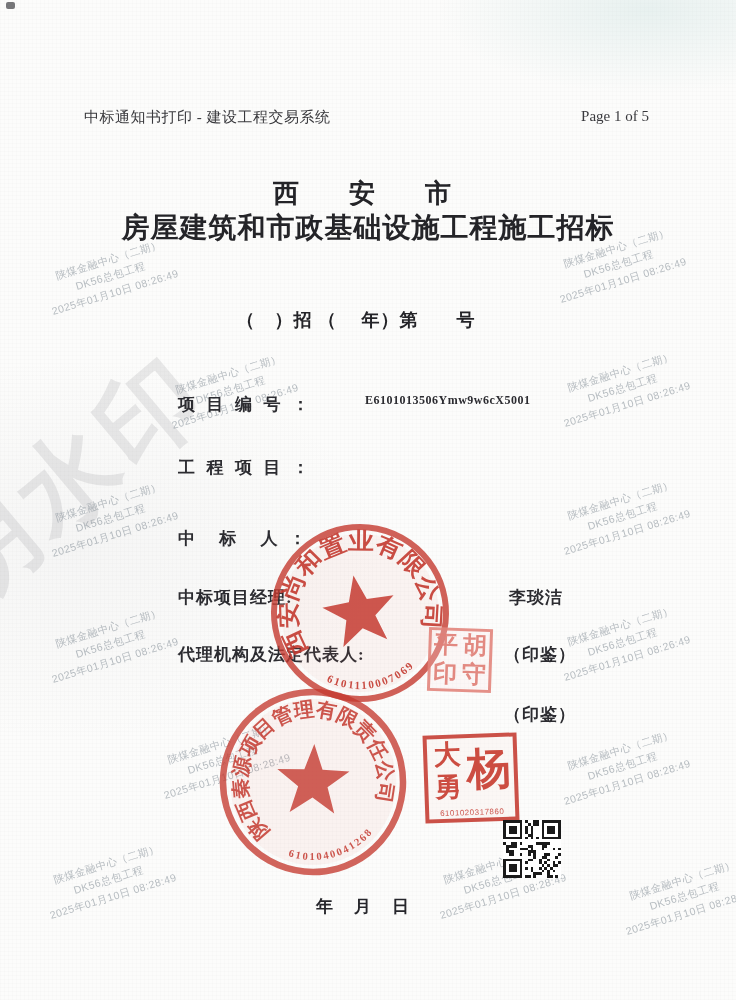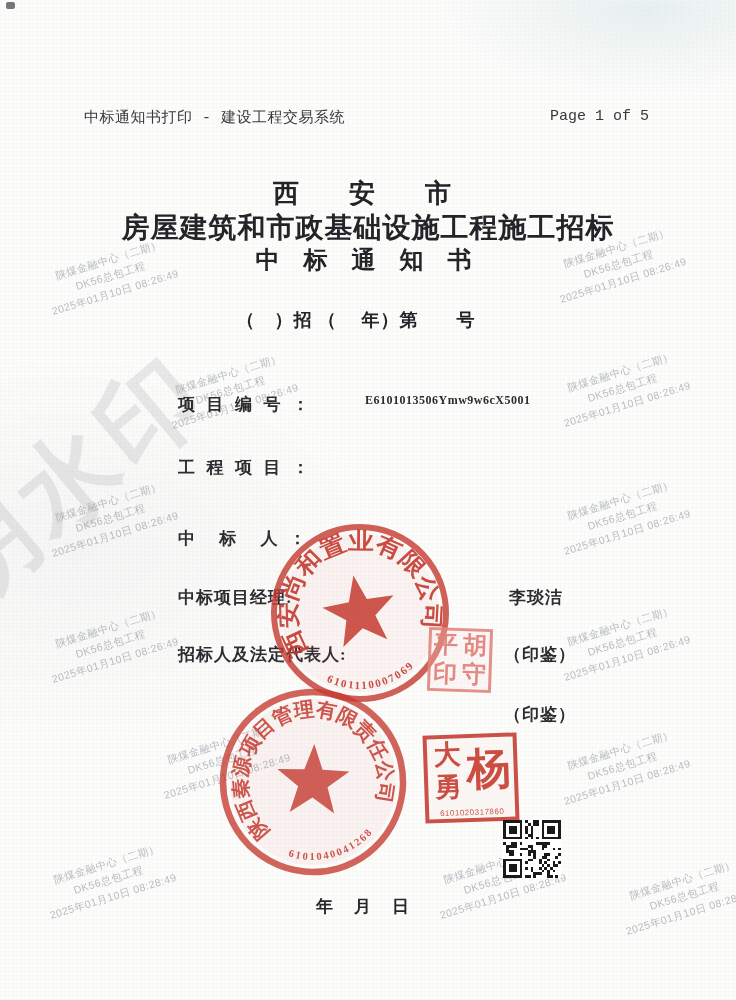--- a/index.html
+++ b/index.html
@@ -23,21 +23,21 @@
   .wm-block{
     position:absolute;transform:rotate(-17deg);transform-origin:0 0;
     font-size:10.5px;line-height:1.55;letter-spacing:.5px;white-space:nowrap;
     color:rgba(138,148,156,.62);font-family:"Liberation Sans", sans-serif;z-index:1;
   }
   .wm-block .w1{margin-left:14px}
   .wm-block .w2{margin-left:30px}
   .wm-block .w3{margin-left:0}
   
   .hdr{position:absolute;top:108px;left:84px;width:565px;display:flex;justify-content:space-between;
-       font-size:15px;color:#39393d;z-index:2;font-family:Liberation Mono, monospace;}
+       font-size:15px;color:#39393d;z-index:2;}
   .hdr .hl{letter-spacing:.5px;}
   
   .tline{position:absolute;left:0;width:100%;text-align:center;font-weight:bold;color:#242428;z-index:2;}
   .t-city{top:176px;font-size:26px;letter-spacing:12px;}
   .t-main{top:209px;font-size:28px;letter-spacing:1px;}
   .t-doc{top:244px;font-size:24px;letter-spacing:9px;}
   .t-no{top:308px;font-size:18px;letter-spacing:1px;transform:translateX(-12px);}
   
   .lbl,.val{position:absolute;font-size:17px;font-weight:bold;color:#2c2c31;white-space:pre;z-index:2;letter-spacing:1px;}
   .val-wrap{white-space:normal;width:270px;line-height:1.82;letter-spacing:.5px;}
@@ -78,34 +78,33 @@
 
   <div class="wm-big">明水印</div>
 
   <div class="hdr">
     <span class="hl">中标通知书打印 - 建设工程交易系统</span>
     <span class="hr">Page 1 of 5</span>
   </div>
 
   <div class="tline t-city">西　安　市</div>
   <div class="tline t-main">房屋建筑和市政基础设施工程施工招标</div>
-  <div class="tline t-doc">中 标 通 知 书</div>
   <div class="tline t-no">（　）招 （　 年）第　　号</div>
 
   <span class="lbl" style="left:178px;top:393px">项  目  编  号  ：</span>
   <span class="val val-code" style="left:365px;top:393px">E6101013506Ymw9w6cX5001</span>
 
   <span class="lbl" style="left:178px;top:456px">工  程  项  目  ：</span>
 
   <span class="lbl" style="left:178px;top:527px">中　 标 　人  ：</span>
 
   <span class="lbl" style="left:178px;top:586px">中标项目经理:</span>
   <span class="val" style="left:509px;top:586px">李琰洁</span>
 
-  <span class="lbl" style="left:178px;top:643px">招标人及法定代表人:</span>
+  <span class="lbl" style="left:178px;top:643px">代理机构及法定代表人:</span>
   <span class="val" style="left:504px;top:643px">（印鉴）</span>
 
   <span class="val" style="left:504px;top:703px">（印鉴）</span>
 
   <div class="dateline">年　月　日</div>
 
   <svg class="seal" style="left:265px;top:518px;transform:rotate(-10deg)" width="190" height="190" viewBox="0 0 190 190">
     <circle cx="95" cy="95" r="86" fill="none" stroke="#c43a30" stroke-width="6" opacity="0.8"></circle>
     <circle cx="95" cy="95" r="79" fill="rgba(224,127,118,0.07)"></circle>
     <polygon points="95,57 104.1,82.5 131.1,83.3 109.7,99.8 117.3,125.7 95,110.5 72.7,125.7 80.3,99.8 58.9,83.3 85.9,82.5" fill="#c43a30" opacity="0.85"></polygon>

